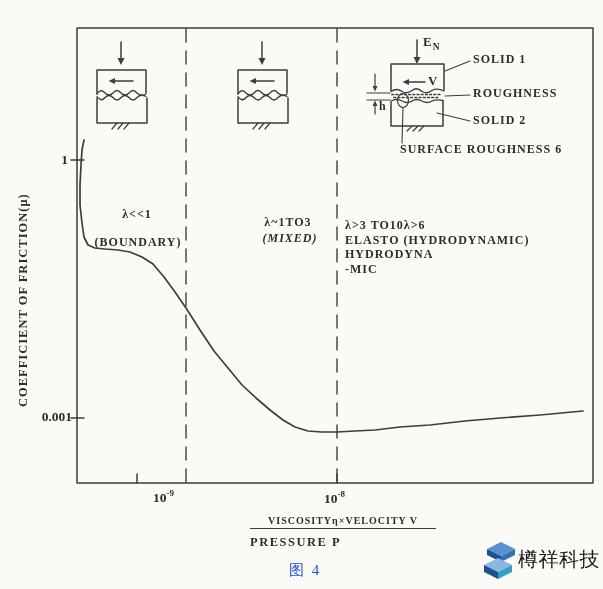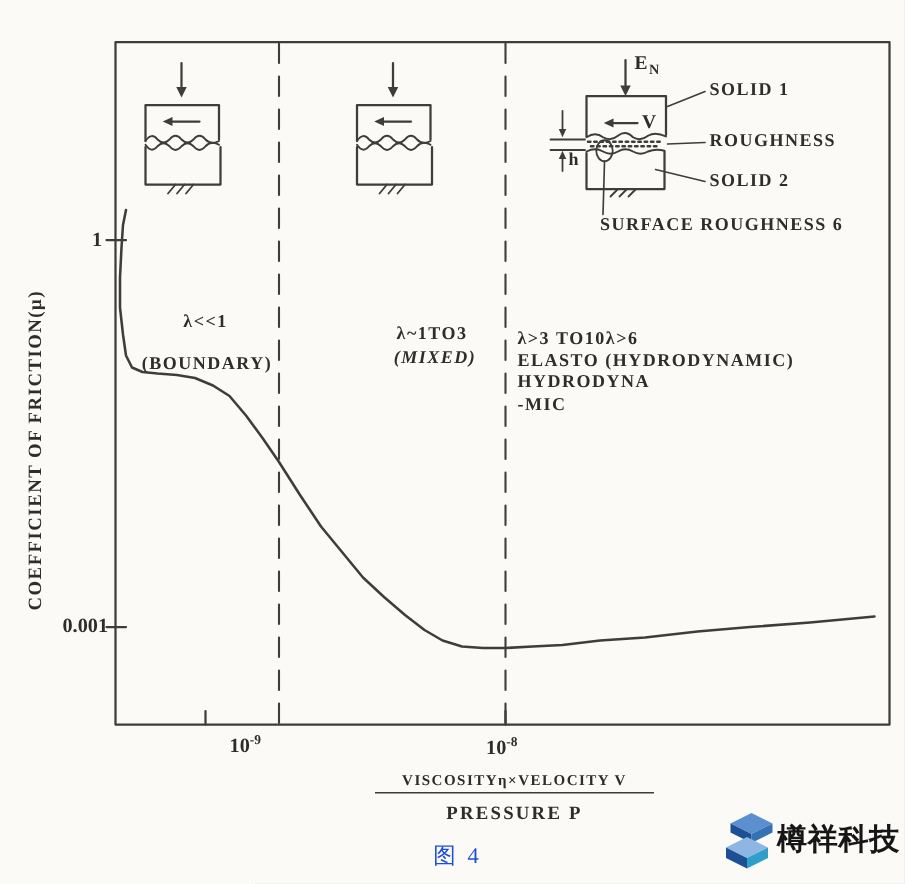--- a/index.html
+++ b/index.html
@@ -12,26 +12,26 @@
   .tick{position:absolute;font-weight:700;font-size:13.5px;letter-spacing:0;}
   .tick sup{font-size:9px;letter-spacing:0;}
   .ylabel{
     position:absolute;left:16px;top:182px;height:236px;width:20px;
     writing-mode:vertical-rl;transform:rotate(180deg);
     font-weight:700;font-size:12.5px;letter-spacing:1px;text-align:center;
   }
   .center{text-align:center;}
   .frac-num{position:absolute;left:250px;top:515px;width:186px;text-align:center;
     font-weight:700;font-size:10px;letter-spacing:1px;border-bottom:1.6px solid #3d3d3d;padding-bottom:2px;}
-  .frac-den{position:absolute;left:250px;top:535px;width:186px;text-align:center;
+  .frac-den{position:absolute;left:250px;top:535px;width:186px;
     font-weight:700;font-size:12.5px;letter-spacing:1.5px;}
   .caption{position:absolute;left:270px;top:561px;width:70px;text-align:center;
     font-size:15px;letter-spacing:2px;color:#1d4ed8;}
   .region3-line1{display:flex;}
-  .wm-text{position:absolute;left:518px;top:546px;font-size:20px;font-weight:700;
+  .wm-text{position:absolute;left:518px;top:546px;font-size:20px;font-weight:400;
     letter-spacing:0.5px;color:#161616;font-family:"Liberation Sans","DejaVu Sans",sans-serif;}
   .ehl-block div{margin-bottom:1.5px;}
   sub,sup{letter-spacing:0;}
 </style>
 </head>
 <body>
 
 <div class="fig">
 
   <svg width="603" height="589" viewBox="0 0 603 589">

